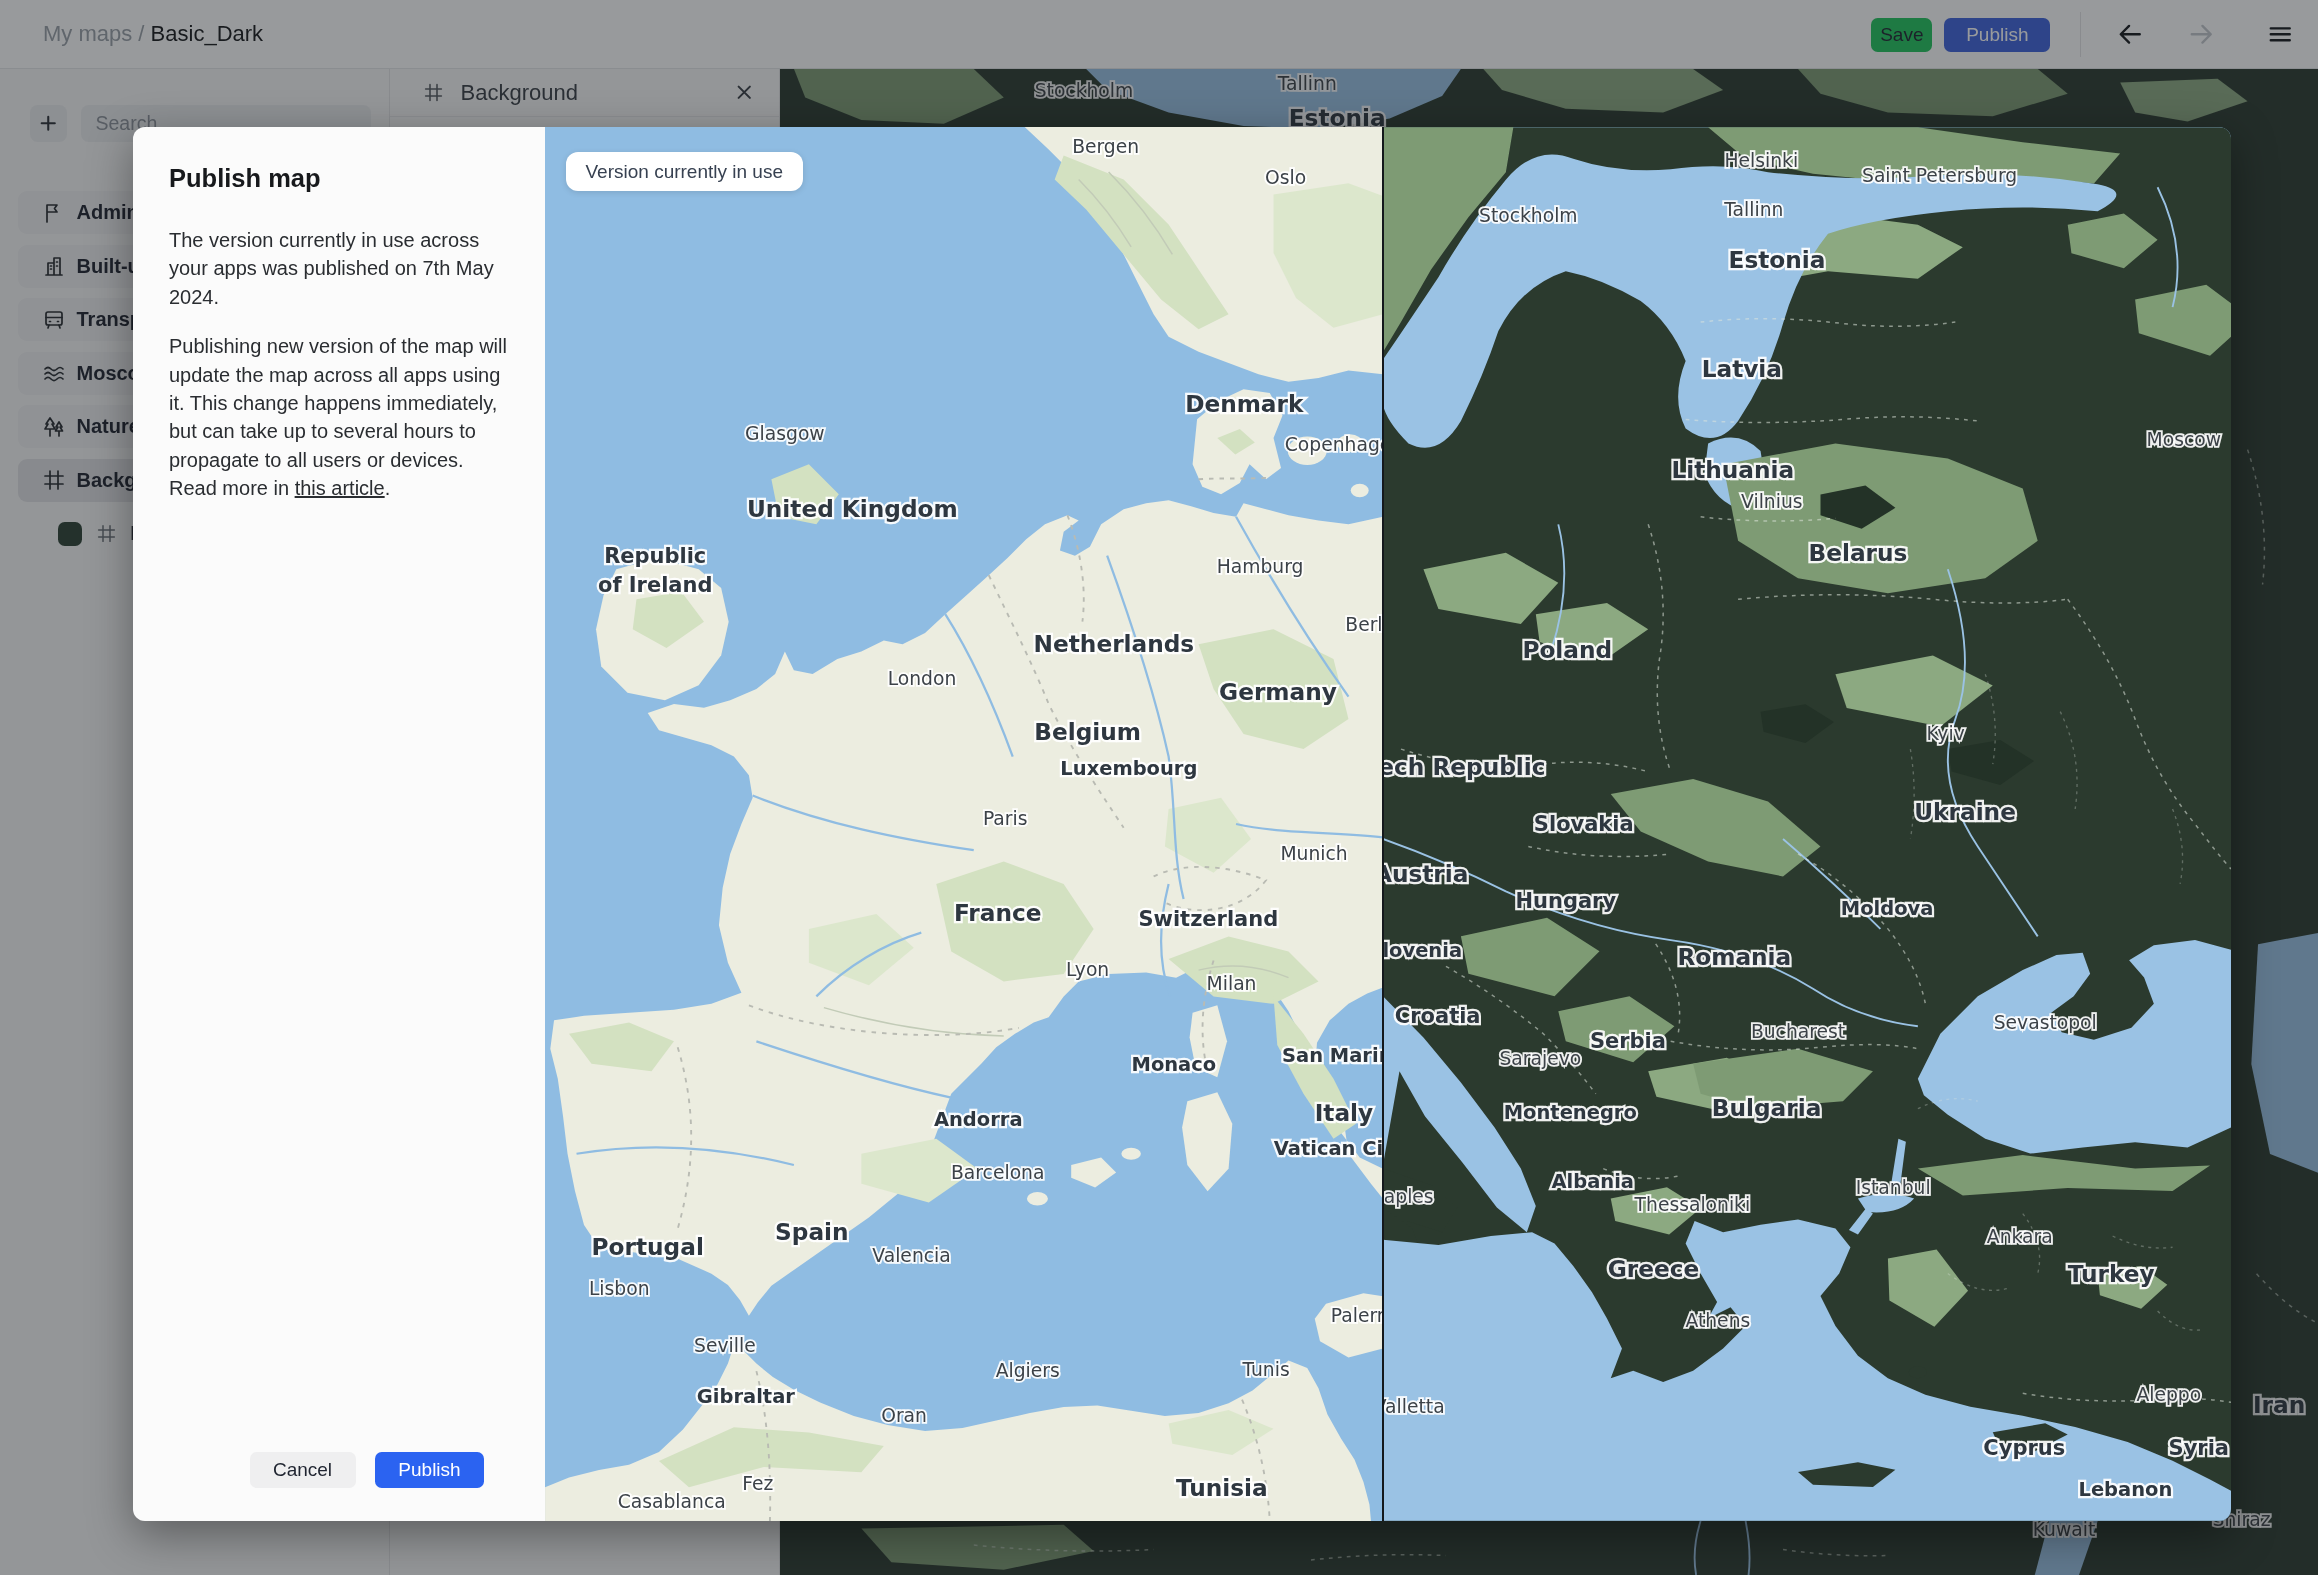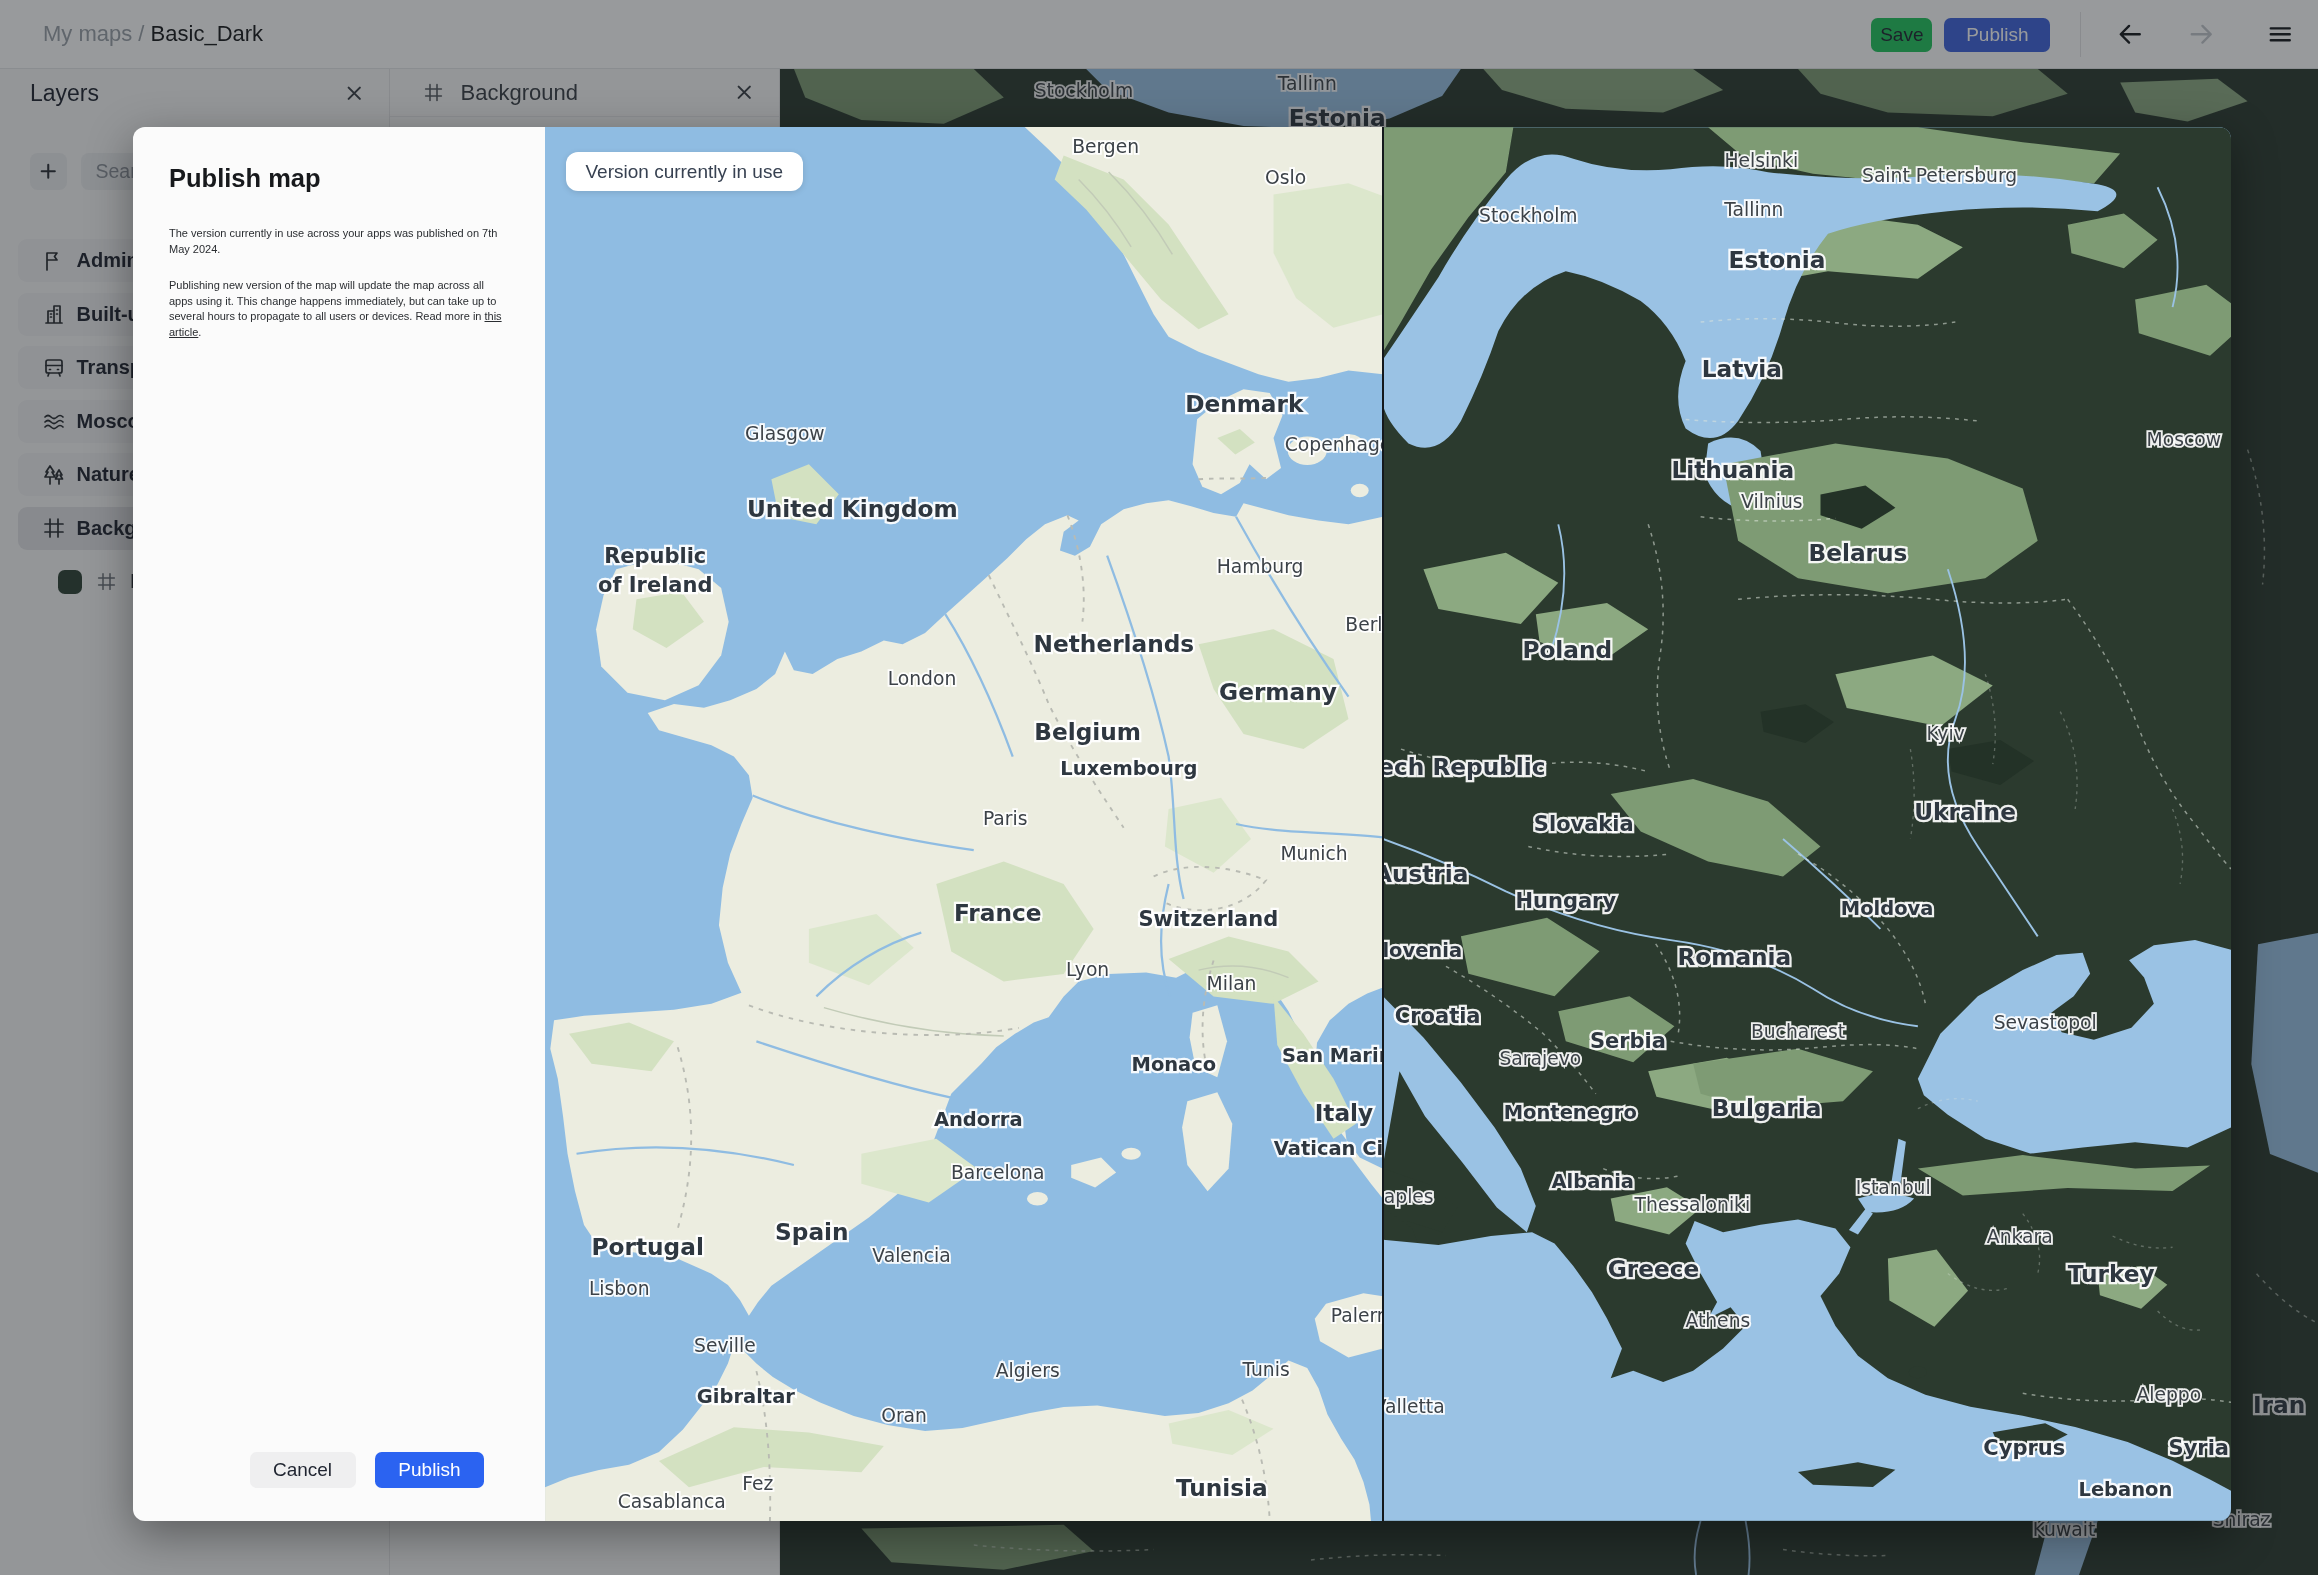--- a/index.html
+++ b/index.html
@@ -56,21 +56,21 @@
   .bg-panel .head-icon svg{width:21px;height:21px;stroke:#565B61;stroke-width:1.8;fill:none;stroke-linecap:round}
   .bg-panel .panel-title{font-weight:400;color:#3A3F46;font-size:22px}
 
   
   .dim-overlay{position:absolute;inset:0;background:rgba(27,30,35,0.45);z-index:50}
 
   
   .dialog{position:absolute;left:133px;top:127px;width:2098px;height:1394px;z-index:60;display:flex;border-radius:12px;overflow:hidden;box-shadow:0 13.5px 45px rgba(0,0,0,.38)}
   .dialog-card{width:412px;flex:none;background:#FBFBFB;position:relative;padding:37px 36px 0 36px}
   .dialog-title{font-size:25.5px;font-weight:700;color:#17191C;margin-bottom:33px}
-  .dialog-p{font-size:11px;line-height:1.42;color:#2A2D31;margin-bottom:21px}
+  .dialog-p{font-size:20px;line-height:1.42;color:#2A2D31;margin-bottom:21px}
   .dialog-p a{color:#2A2D31;text-decoration:underline;cursor:pointer}
   .dialog-footer{position:absolute;left:0;bottom:33px;width:100%;display:flex;justify-content:flex-end;gap:19.5px;padding-right:61px}
   .btn-cancel{background:#EFEFF0;color:#1F2430;width:106px;height:36px}
   .btn-publish{background:#2B63F1;color:#fff;width:109px;height:36px}
 
   .compare{flex:1;position:relative;background:var(--sea-light)}
   .map-half{position:absolute;top:0;height:1394px;overflow:hidden}
   .map-left{left:0;width:838px}
   .map-right{left:838px;width:848px}
   .map-half svg{display:block}
@@ -141,28 +141,20 @@
       </button>
       <button class="tb-icon tb-burger" aria-label="menu">
         <svg viewBox="0 0 24 24">
             <path d="M4 7h16 M4 12h16 M4 17h16"></path>
           </svg>
       </button>
     </div>
   </header>
 
   <aside class="layers-panel">
-    <div class="panel-head">
-      <div class="panel-title">Layers</div>
-      <button class="icon-x">
-          <svg viewBox="0 0 24 24">
-            <path d="M6 6l12 12 M18 6L6 18"></path>
-          </svg>
-        </button>
-    </div>
     <div class="layers-toolbar">
       <button class="add-btn">
           <svg viewBox="0 0 24 24">
             <path d="M12 5v14 M5 12h14"></path>
           </svg>
         </button>
       <div class="search-box">
           <span>Search</span>
         </div>
     </div>

